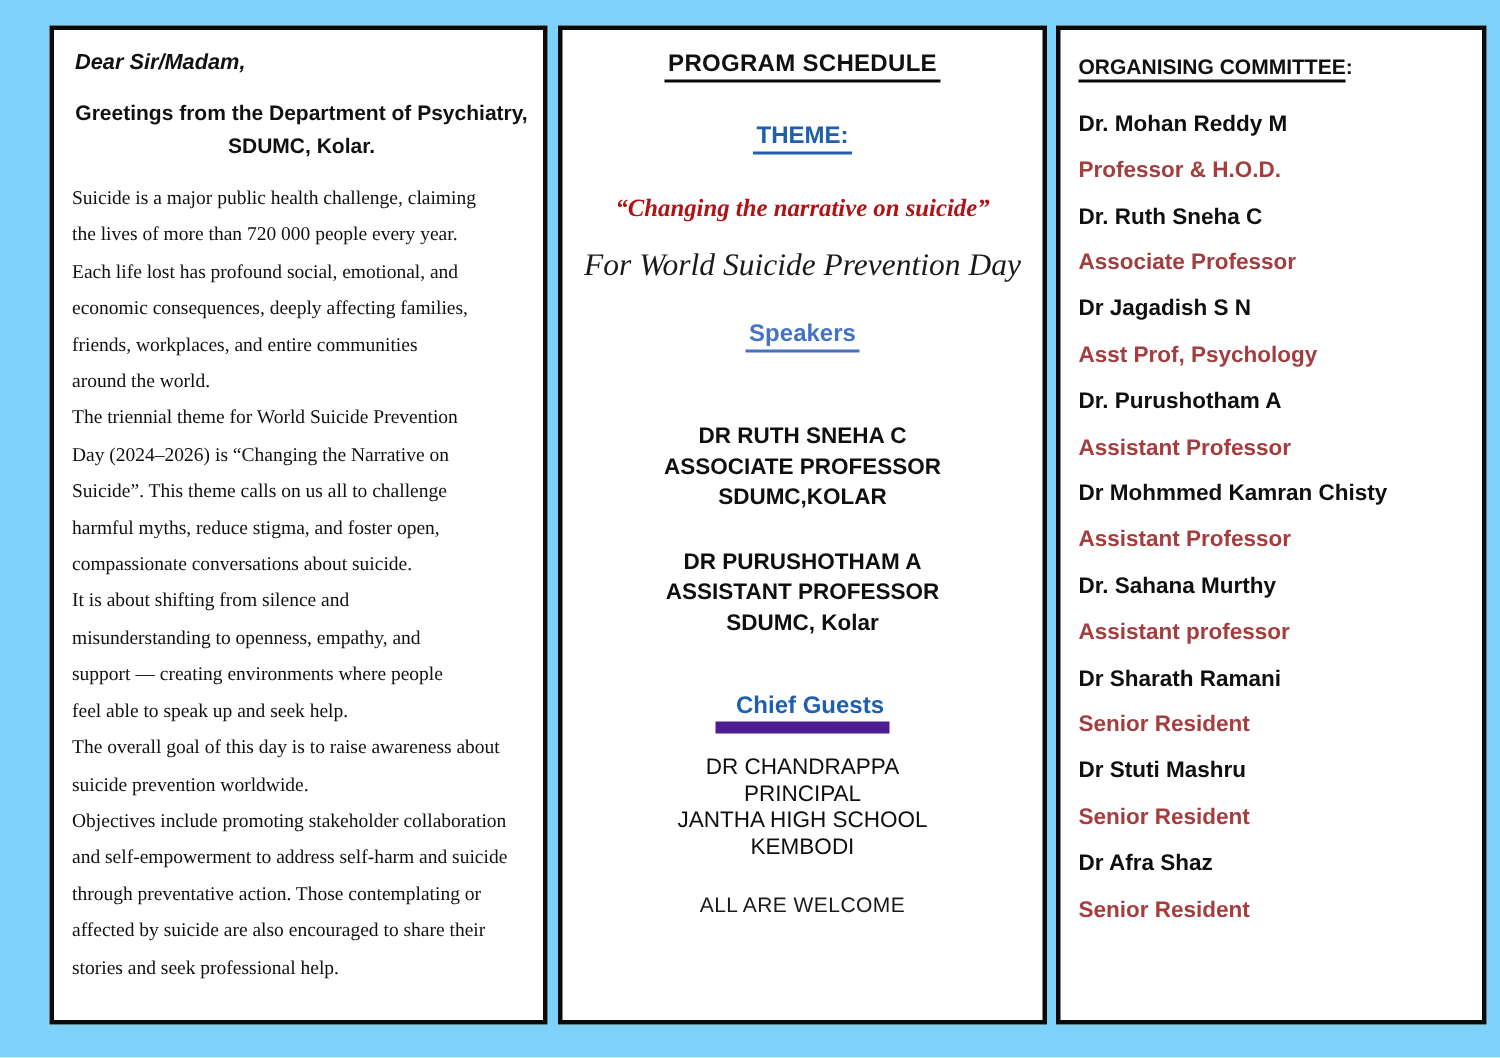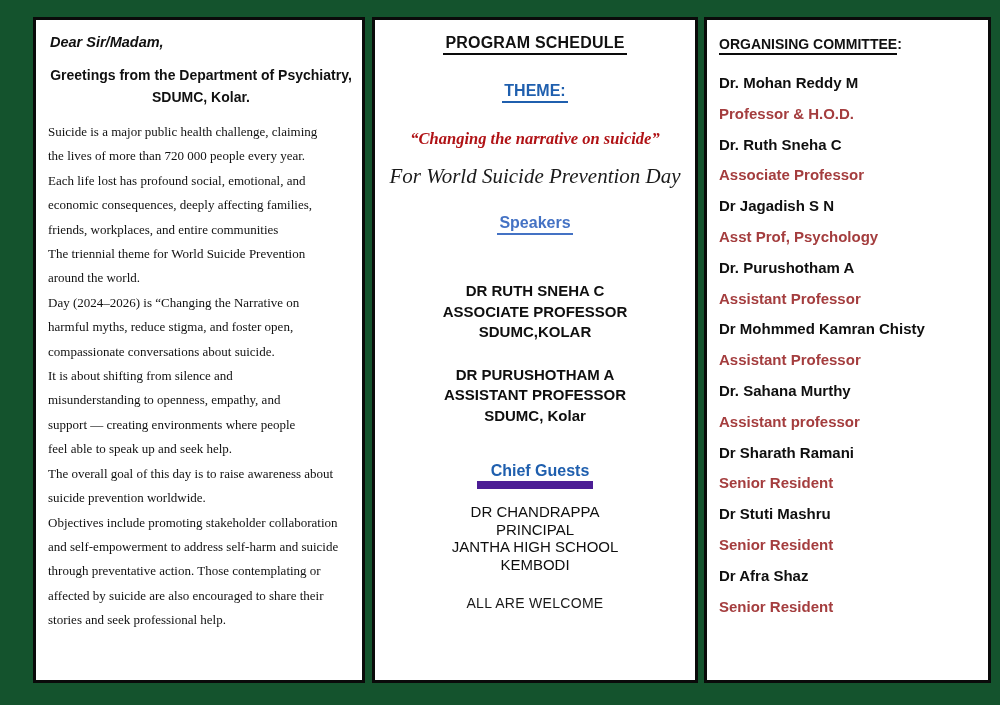--- a/index.html
+++ b/index.html
@@ -1,16 +1,16 @@
 <!DOCTYPE html>
 <html><head>
 <meta charset="utf-8">
 <style>
   html,body{margin:0;padding:0;background:#ffffff;}
-  .page{position:relative;width:1000px;height:705px;background:#14532d;overflow:hidden;
+  .page{position:relative;width:1000px;height:705px;background:#7dd3fc;overflow:hidden;
         font-family:"Liberation Sans",sans-serif;color:#111;}
   .panel{position:absolute;top:17px;height:666px;background:#ffffff;
          border:3px solid #0a0a0a;box-sizing:border-box;}
   .panel-left{left:33px;width:332px;padding:12px 8px 0 12px;}
   .panel-center{left:372px;width:326px;text-align:center;padding:10px 6px 0 6px;}
   .panel-right{left:704px;width:287px;padding:12px 6px 0 12px;}
 
   
   .salutation{font-weight:bold;font-style:italic;font-size:14.5px;margin:2px 0 14px 2px;}
   .greeting{font-weight:bold;font-size:14px;text-align:center;line-height:22px;margin-bottom:10px;}
@@ -58,26 +58,27 @@
         <div class="body-line">Suicide is a major public health challenge, claiming</div>
 
         <div class="body-line">the lives of more than 720 000 people every year.</div>
 
         <div class="body-line">Each life lost has profound social, emotional, and</div>
 
         <div class="body-line">economic consequences, deeply affecting families,</div>
 
         <div class="body-line">friends, workplaces, and entire communities</div>
 
+        <div class="body-line">around the world.</div>
+
         <div class="body-line">The triennial theme for World Suicide Prevention</div>
-
-        <div class="body-line">around the world.</div>
 
         <div class="body-line">Day (2024–2026) is “Changing the Narrative on</div>
 
+        <div class="body-line">Suicide”. This theme calls on us all to challenge</div>
 
         <div class="body-line">harmful myths, reduce stigma, and foster open,</div>
 
         <div class="body-line">compassionate conversations about suicide.</div>
 
         <div class="body-line">It is about shifting from silence and</div>
 
         <div class="body-line">misunderstanding to openness, empathy, and</div>
 
         <div class="body-line">support — creating environments where people</div>

